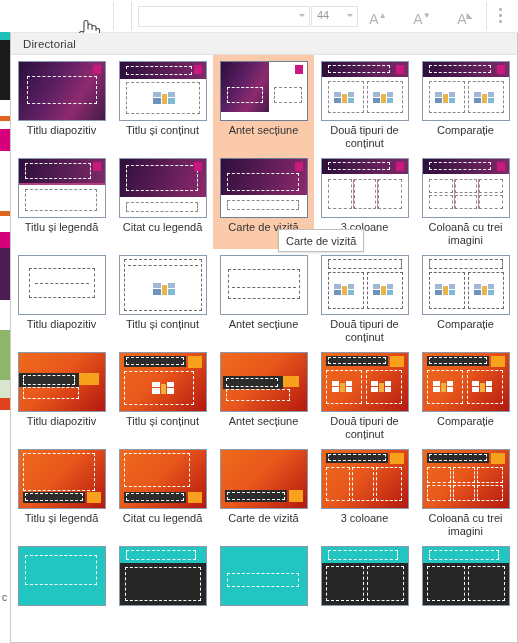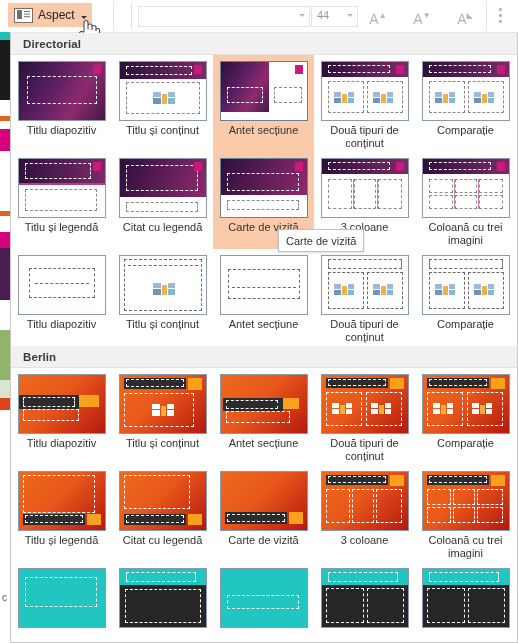--- a/index.html
+++ b/index.html
@@ -83,21 +83,21 @@
   
   .flyout{
     position:absolute;left:10px;top:33px;width:508px;height:610px;
     background:#ffffff;border:1px solid #c8c8c8;border-top:none;
     box-sizing:border-box;z-index:5;overflow:hidden;
   }
   .grp-head{
     height:22px;background:#f1f1f1;border-bottom:1px solid #e3e3e3;
     display:flex;align-items:center;padding-left:12px;box-sizing:border-box;
   }
-  .grp-head span{font-size:11.5px;font-weight:bold;color:#3b3b3b;letter-spacing:.1px;}
+  .grp-head span{font-size:11.5px;font-weight:normal;color:#3b3b3b;letter-spacing:.1px;}
 
   .row{display:flex;padding:0;margin:0;}
   .cell{
     width:101px;box-sizing:border-box;padding:6px 2px 2px 2px;
     display:flex;flex-direction:column;align-items:center;
   }
   .cell.sel{background:#fbcaab;}
   .thumb{
     width:88px;height:60px;box-sizing:border-box;
     border:1px solid #8a9aae;background:#fff;position:relative;overflow:hidden;
@@ -130,25 +130,20 @@
   
   .stray{
     position:absolute;left:2px;top:592px;font-size:10px;color:#555;z-index:2;
   }
 </style>
 </head>
 <body>
 
 <div class="ribbon">
 
-  <div class="aspect-btn">
-    <span class="aspect-ico"></span>
-    <span class="aspect-label">Aspect</span>
-    <span class="aspect-caret"></span>
-  </div>
 
   <div class="rib-sep" style="left:113px;"></div>
   <div class="rib-sep" style="left:131px;"></div>
 
   <div class="fontbox">
     <span class="dd"></span>
   </div>
 
   <div class="sizebox">
     <span class="val">44</span>
@@ -419,23 +414,20 @@
             <i style="left: 0px; top: 0px; width: 7.6px; height: 4.75px; background: rgb(159, 184, 214);"></i>
             <i style="left: 0px; top: 5.7px; width: 7.6px; height: 5.7px; background: rgb(111, 147, 191);"></i>
             <i style="left: 8.55px; top: 1.9px; width: 4.75px; height: 9.5px; background: rgb(233, 180, 76);"></i>
             <i style="left: 14.25px; top: 0px; width: 6.65px; height: 4.75px; background: rgb(159, 184, 214);"></i>
             <i style="left: 14.25px; top: 5.7px; width: 6.65px; height: 5.7px; background: rgb(127, 187, 216);"></i>
           </span>
         </div>
         <div class="cap">Comparație</div>
       </div>
     </div>
-    <div class="grp-head">
-      <span>Berlin</span>
-    </div>
     <div class="row">
       <div class="cell">
         <div class="thumb">
           <div class="t-fill" style="background: linear-gradient(135deg, rgb(238, 106, 28) 0%, rgb(232, 87, 27) 45%, rgb(181, 24, 15) 100%);"></div>
           <div class="solid" style="left: 0px; top: 20px; width: 60px; height: 14px; background: rgb(43, 43, 43);"></div>
           <div class="solid" style="left: 60px; top: 20px; width: 20px; height: 12px; background: rgb(248, 161, 28);"></div>
           <div class="dash" style="left: 4px; top: 22px; width: 52px; height: 10px; border-color: rgb(255, 255, 255);"></div>
           <div class="dash" style="left: 4px; top: 34px; width: 56px; height: 12px; border-color: rgb(255, 255, 255);"></div>
         </div>
         <div class="cap">Titlu diapozitiv</div>

